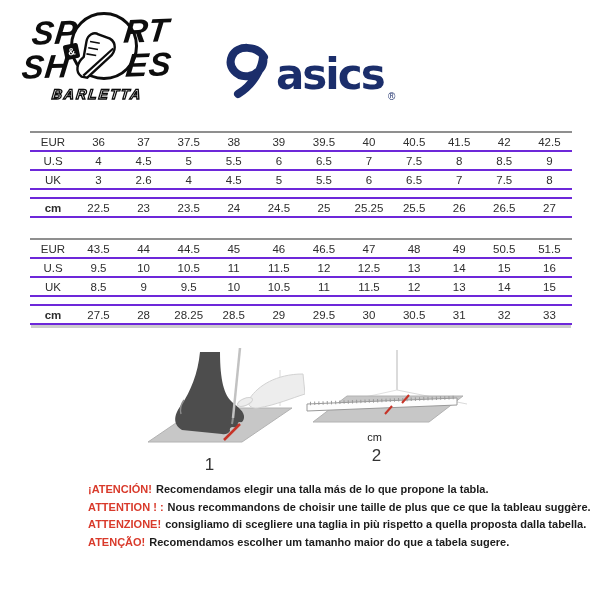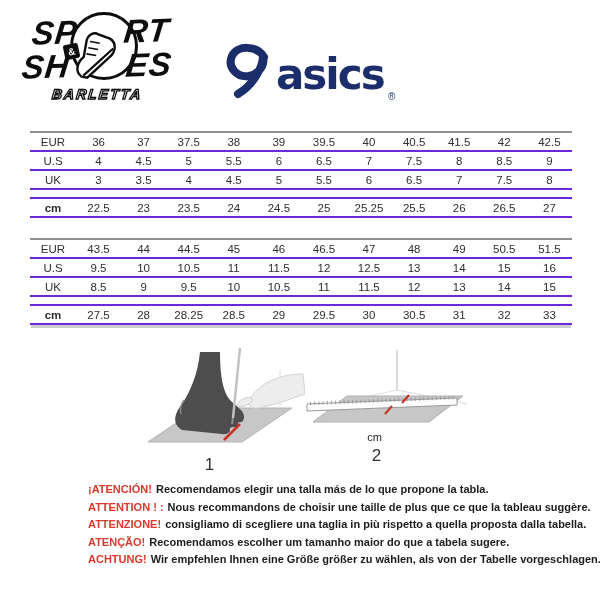--- a/index.html
+++ b/index.html
@@ -130,21 +130,21 @@
         <td>6.5</td>
         <td>7</td>
         <td>7.5</td>
         <td>8</td>
         <td>8.5</td>
         <td>9</td>
       </tr>
       <tr class="">
         <th>UK</th>
         <td>3</td>
-        <td>3.5</td>
+        <td>2.6</td>
         <td>4</td>
         <td>4.5</td>
         <td>5</td>
         <td>5.5</td>
         <td>6</td>
         <td>6.5</td>
         <td>7</td>
         <td>7.5</td>
         <td>8</td>
       </tr>
@@ -264,14 +264,13 @@
     <div class="diagram-label">2</div>
   </div>
 
 </div>
 
 <div id="notices">
   <p><span class="notice-tag">¡ATENCIÓN!</span><span>Recomendamos elegir una talla más de lo que propone la tabla.</span></p>
   <p><span class="notice-tag">ATTENTION ! :</span><span>Nous recommandons de choisir une taille de plus que ce que la tableau suggère.</span></p>
   <p><span class="notice-tag">ATTENZIONE!</span><span>consigliamo di scegliere una taglia in più rispetto a quella proposta dalla tabella.</span></p>
   <p><span class="notice-tag">ATENÇÃO!</span><span>Recomendamos escolher um tamanho maior do que a tabela sugere.</span></p>
-  <p><span class="notice-tag">ACHTUNG!</span><span>Wir empfehlen Ihnen eine Größe größer zu wählen, als von der Tabelle vorgeschlagen.</span></p>
 </div>
 
 </body></html>

